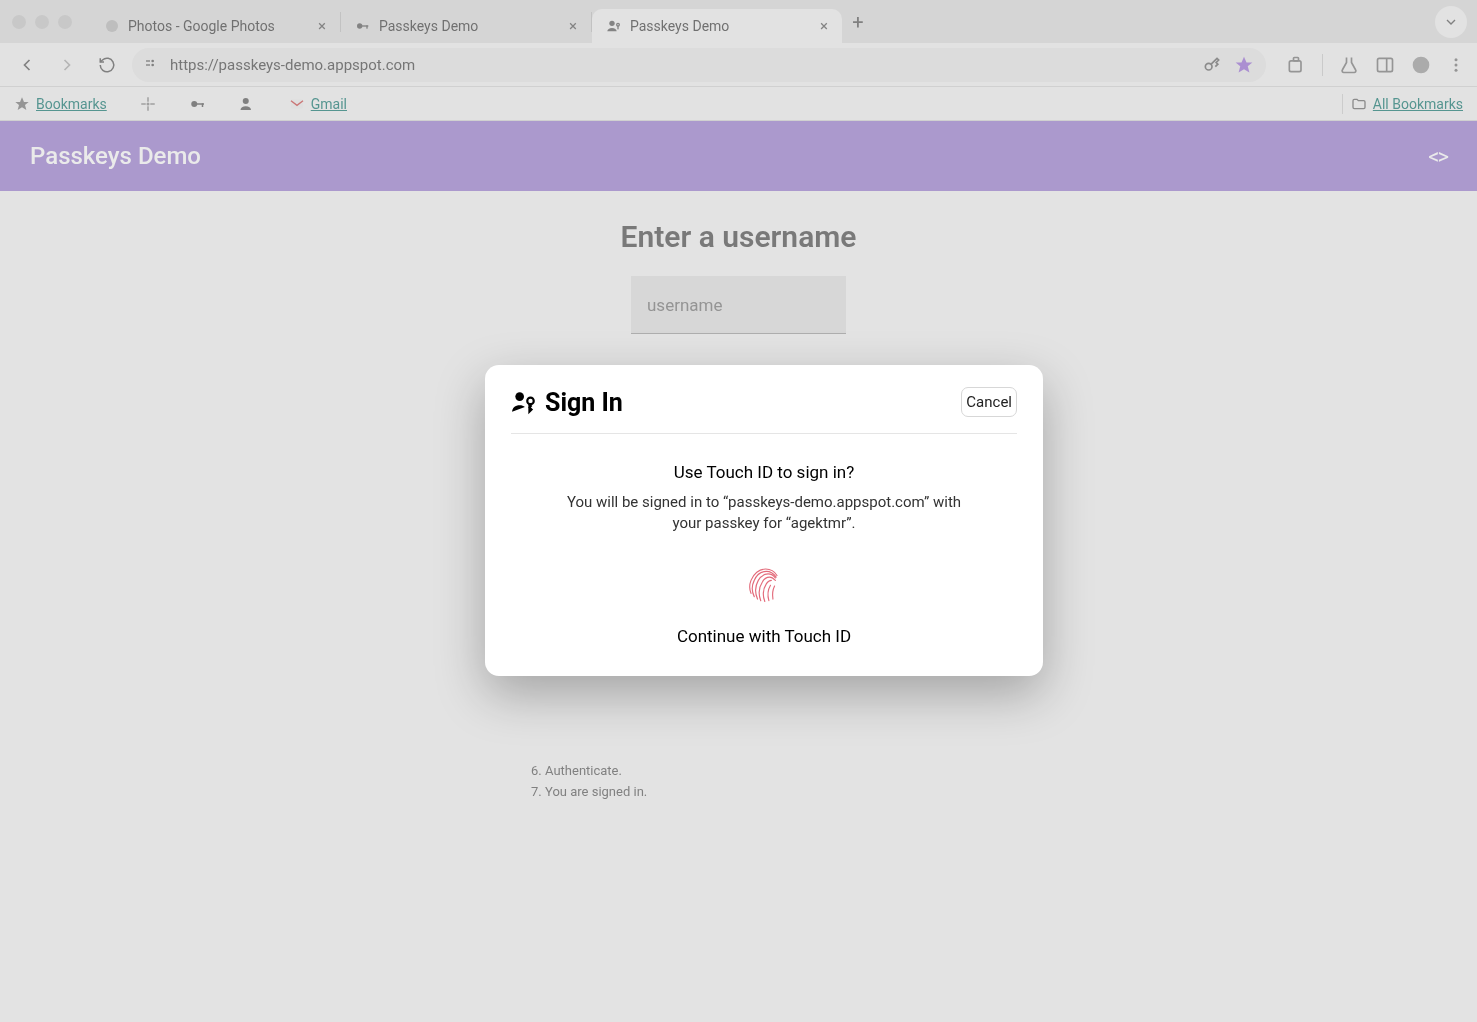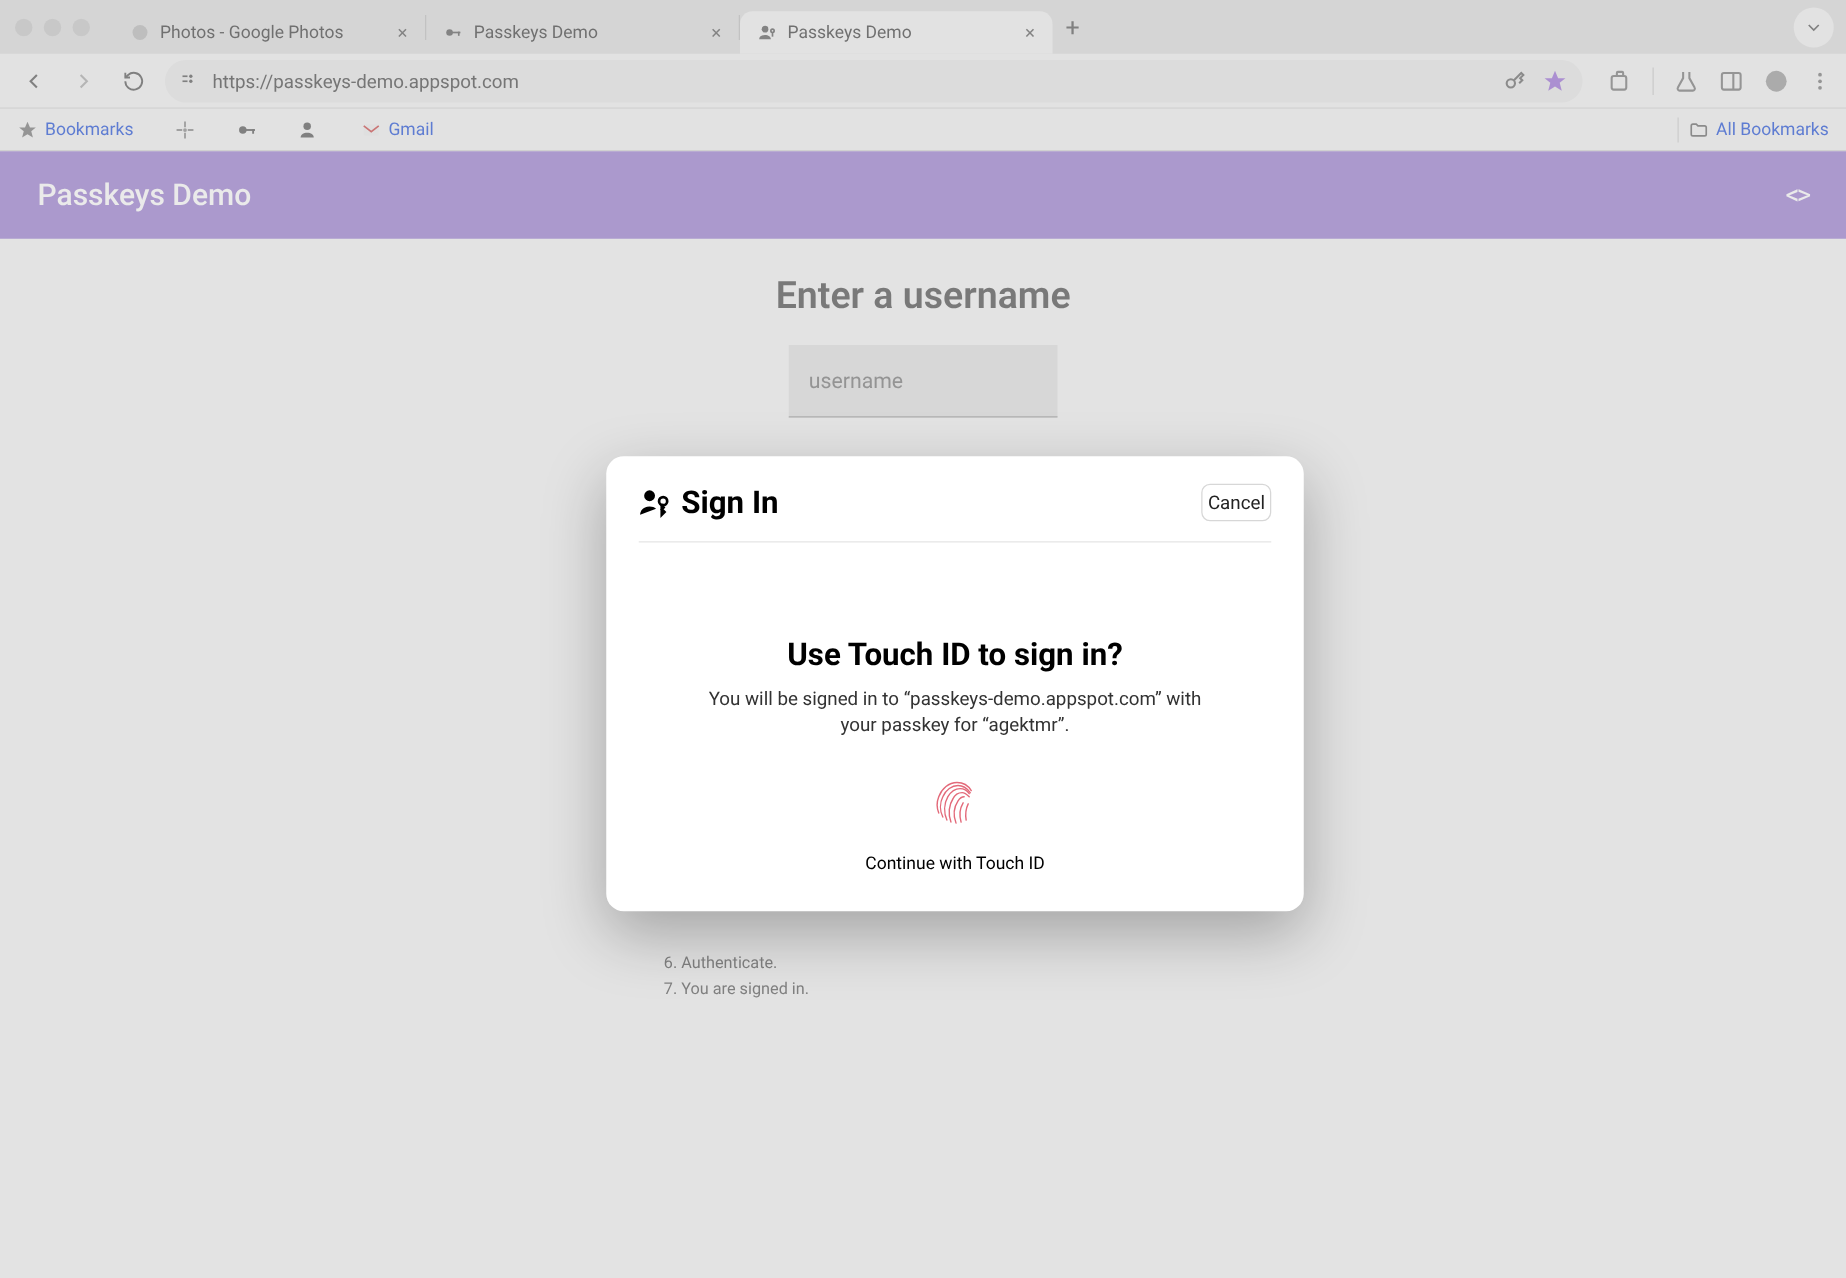--- a/index.html
+++ b/index.html
@@ -19,21 +19,21 @@
 .dropdown-btn  { width:32px; height:32px; border-radius:50%; background:#f2f2f2; display:flex; align-items:center; justify-content:center; margin-right:10px; align-self:center; margin-left:auto; }
 
 .toolbar       { height:44px; background:#f2f2f2; display:flex; align-items:center; padding:0 12px; gap:10px; border-bottom:1px solid #d5d5d5; }
 .nav-btn       { width:30px; height:30px; display:flex; align-items:center; justify-content:center; color:#555; }
 .urlbar        { flex:1; height:34px; background:#e8e8e8; border-radius:17px; display:flex; align-items:center; padding:0 12px; gap:10px; color:#444; font-size:15px; }
 .urlbar .addr  { flex:1; }
 .urlbar-right  { display:flex; align-items:center; gap:12px; }
 .star          { color:#9a6dd7; }
 .tool-icons    { display:flex; align-items:center; gap:16px; margin-left:10px; color:#666; }
 
-.bookbar       { height:34px; background:#f2f2f2; display:flex; align-items:center; padding:0 14px; gap:32px; font-size:14px; color:#1d4ed8; border-bottom:1px solid #d5d5d5;}
+.bookbar       { height:34px; background:#f2f2f2; display:flex; align-items:center; padding:0 14px; gap:32px; font-size:14px; color:#0f766e; border-bottom:1px solid #d5d5d5;text-decoration:underline;}
 .bm-item       { display:flex; align-items:center; gap:6px; }
 .bm-right      { margin-left:auto; display:flex; align-items:center; gap:8px; }
 .bm-sep        { width:1px; height:20px; background:#cfcfcf; }
 
 
 .page          { position:absolute; top:121px; left:0; right:0; bottom:0; background:#f4f4f4; }
 .appbar        { height:70px; background:#9a7dd1; display:flex; align-items:center; padding:0 30px; color:#fff; }
 .appbar h1     { font-size:24px; font-weight:500; }
 .appbar .code  { margin-left:auto; font-size:22px; letter-spacing:-2px; }
 
@@ -46,24 +46,24 @@
 
 
 .dim           { position:absolute; inset:0; background:rgba(200,200,200,.38); }
 
 
 .modal         { position:absolute; left:485px; top:365px; width:558px; background:#fff; border-radius:14px; box-shadow:0 18px 50px rgba(0,0,0,.28); padding:22px 26px 30px; }
 .modal-head    { display:flex; align-items:center; border-bottom:1px solid #e5e5e5; padding-bottom:16px; }
 .modal-head h3 { font-size:25px; font-weight:700; display:flex; align-items:center; gap:8px; }
 .cancel        { margin-left:auto; background:#fff; border:1px solid #d7d7d7; border-radius:7px; padding:5px 4px; font-size:15px; color:#222; }
 .modal-body    { text-align:center; padding-top:28px; }
-.modal-body h4 { font-size:25px; font-weight:700; margin-bottom:10px;margin-top:48px; }
+.modal-body h4 { font-size:17px; font-weight:400; margin-bottom:10px; }
 .modal-body p  { font-size:15px; color:#333; line-height:1.4; max-width:400px; margin:0 auto 22px; }
 .fprint        { width:52px; height:52px; margin:0 auto 18px; }
-.cta           { font-size:14px; }
+.cta           { font-size:17px; }
 
 
 svg { display:block; }
 .ico-16 { width:16px; height:16px; }
 .ico-18 { width:18px; height:18px; }
 .ico-20 { width:20px; height:20px; }
 </style>
 </head>
 <body>
 

